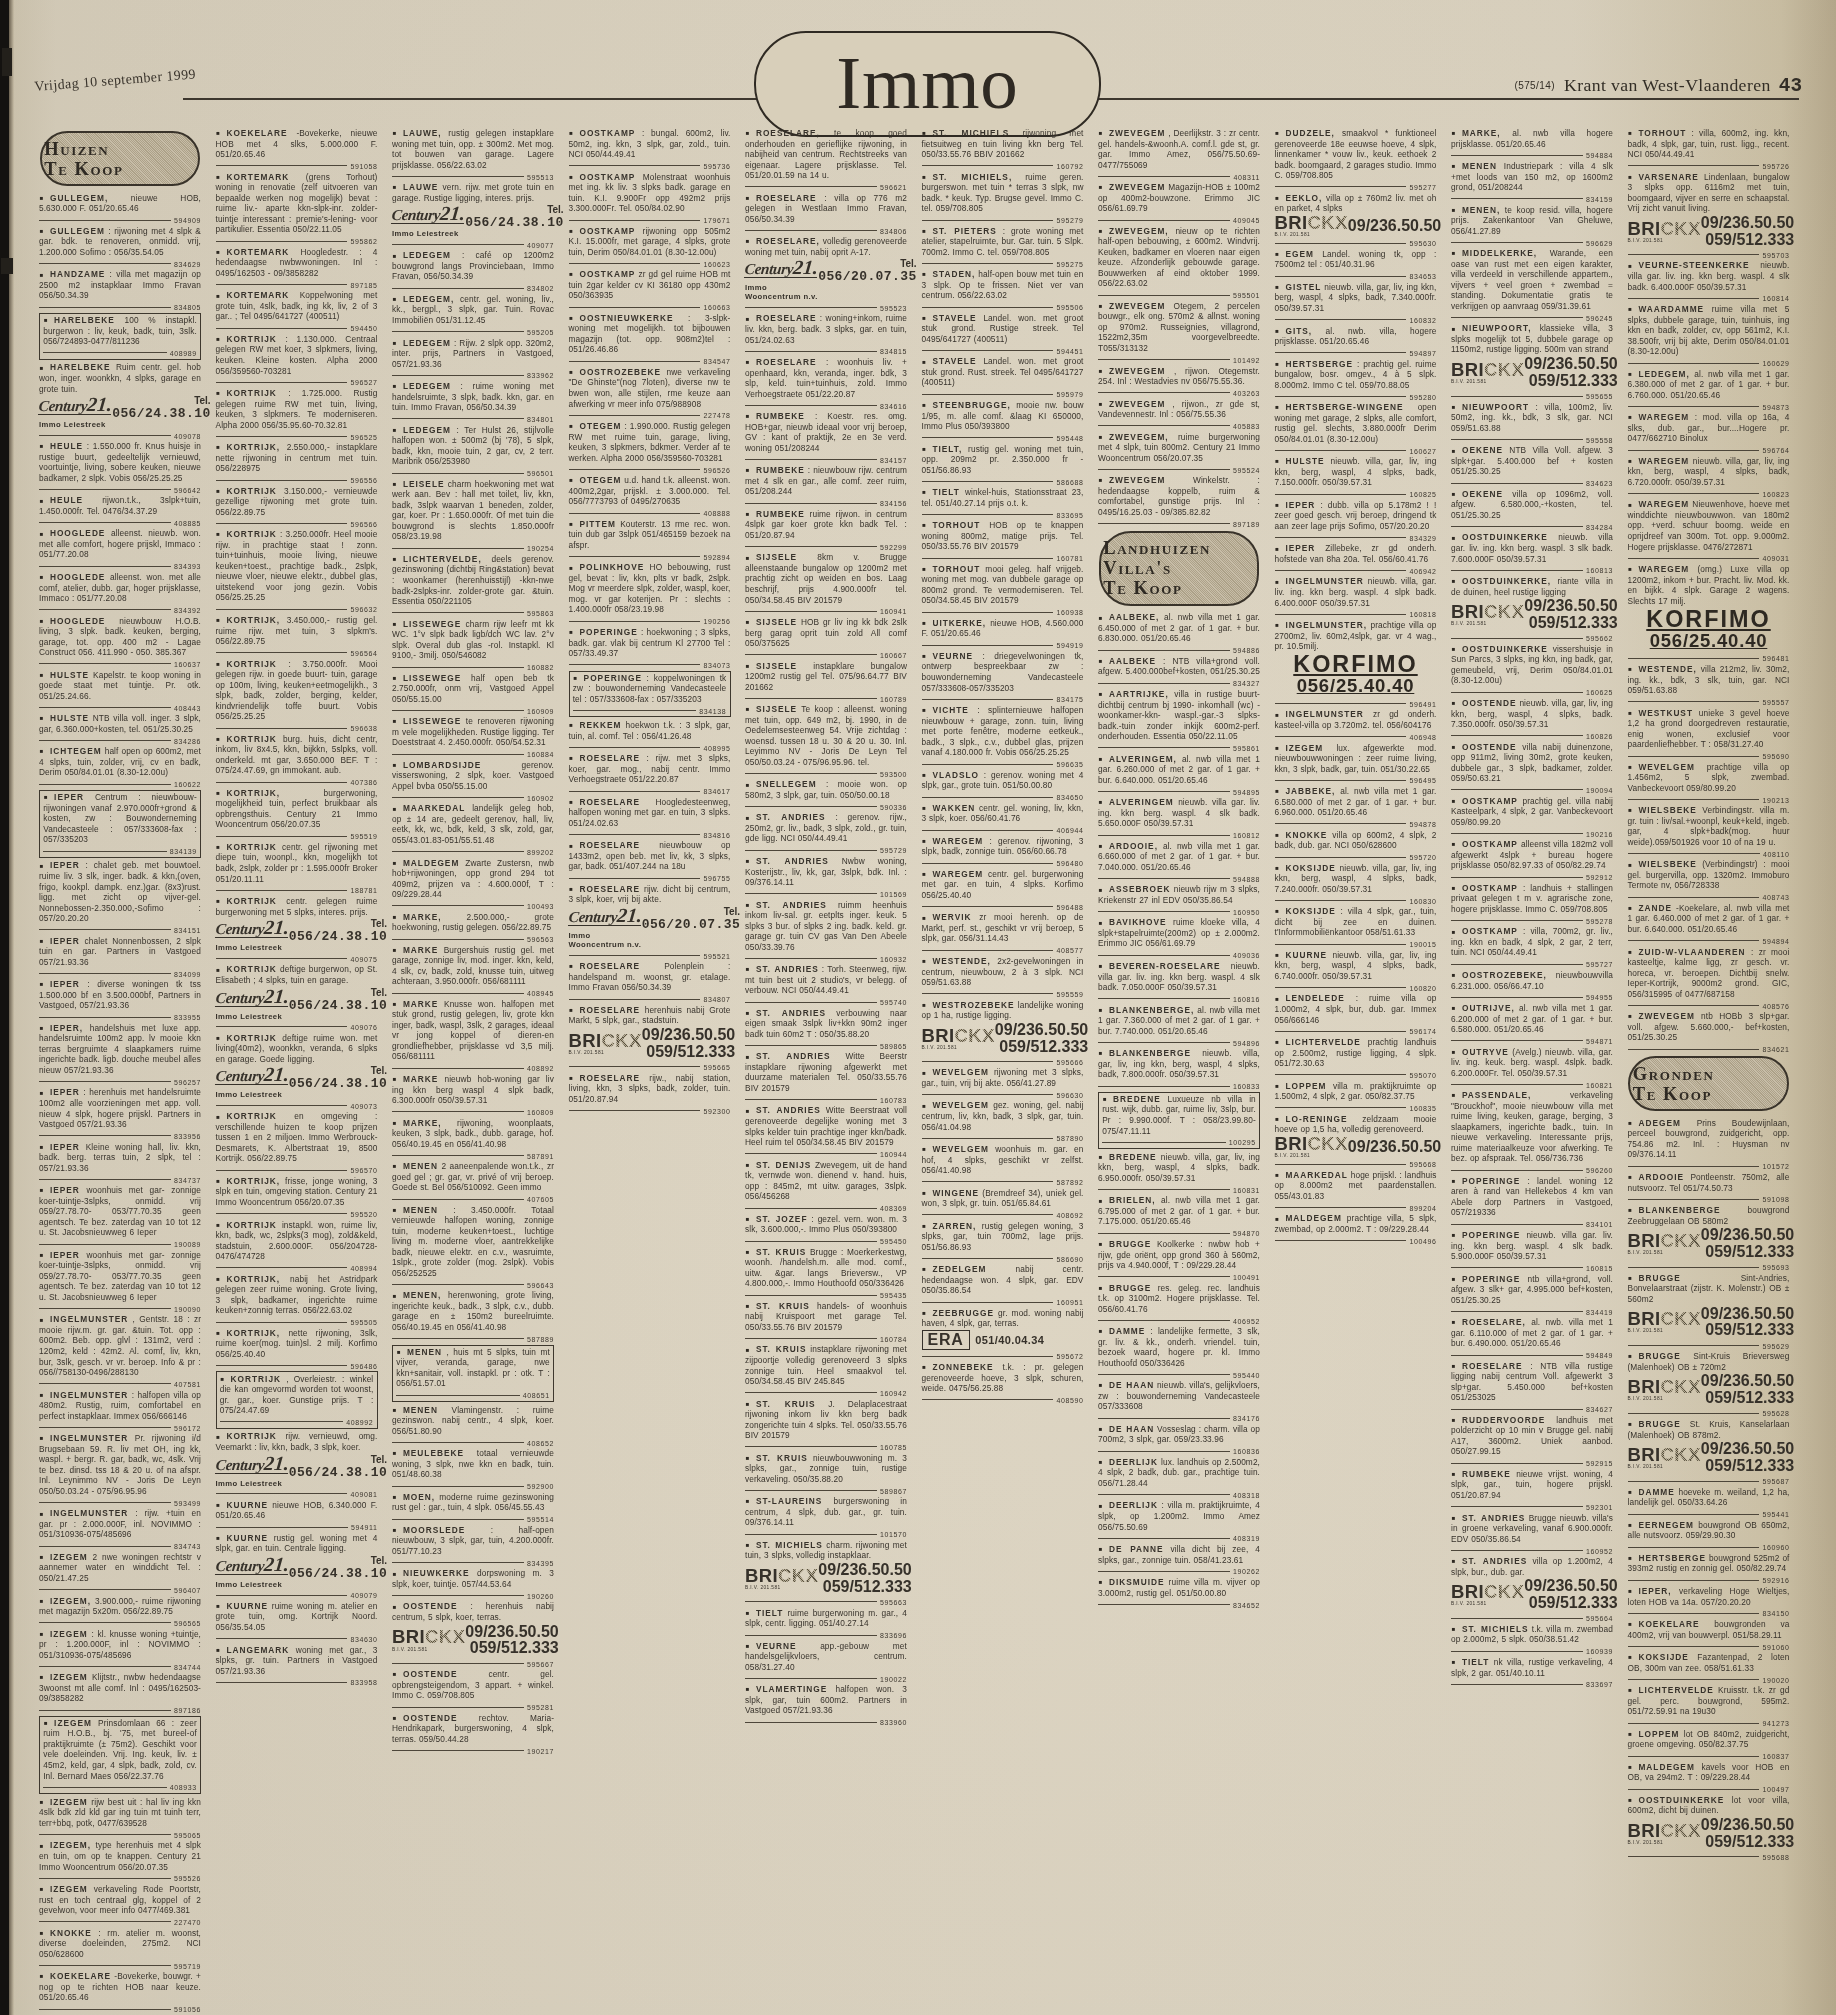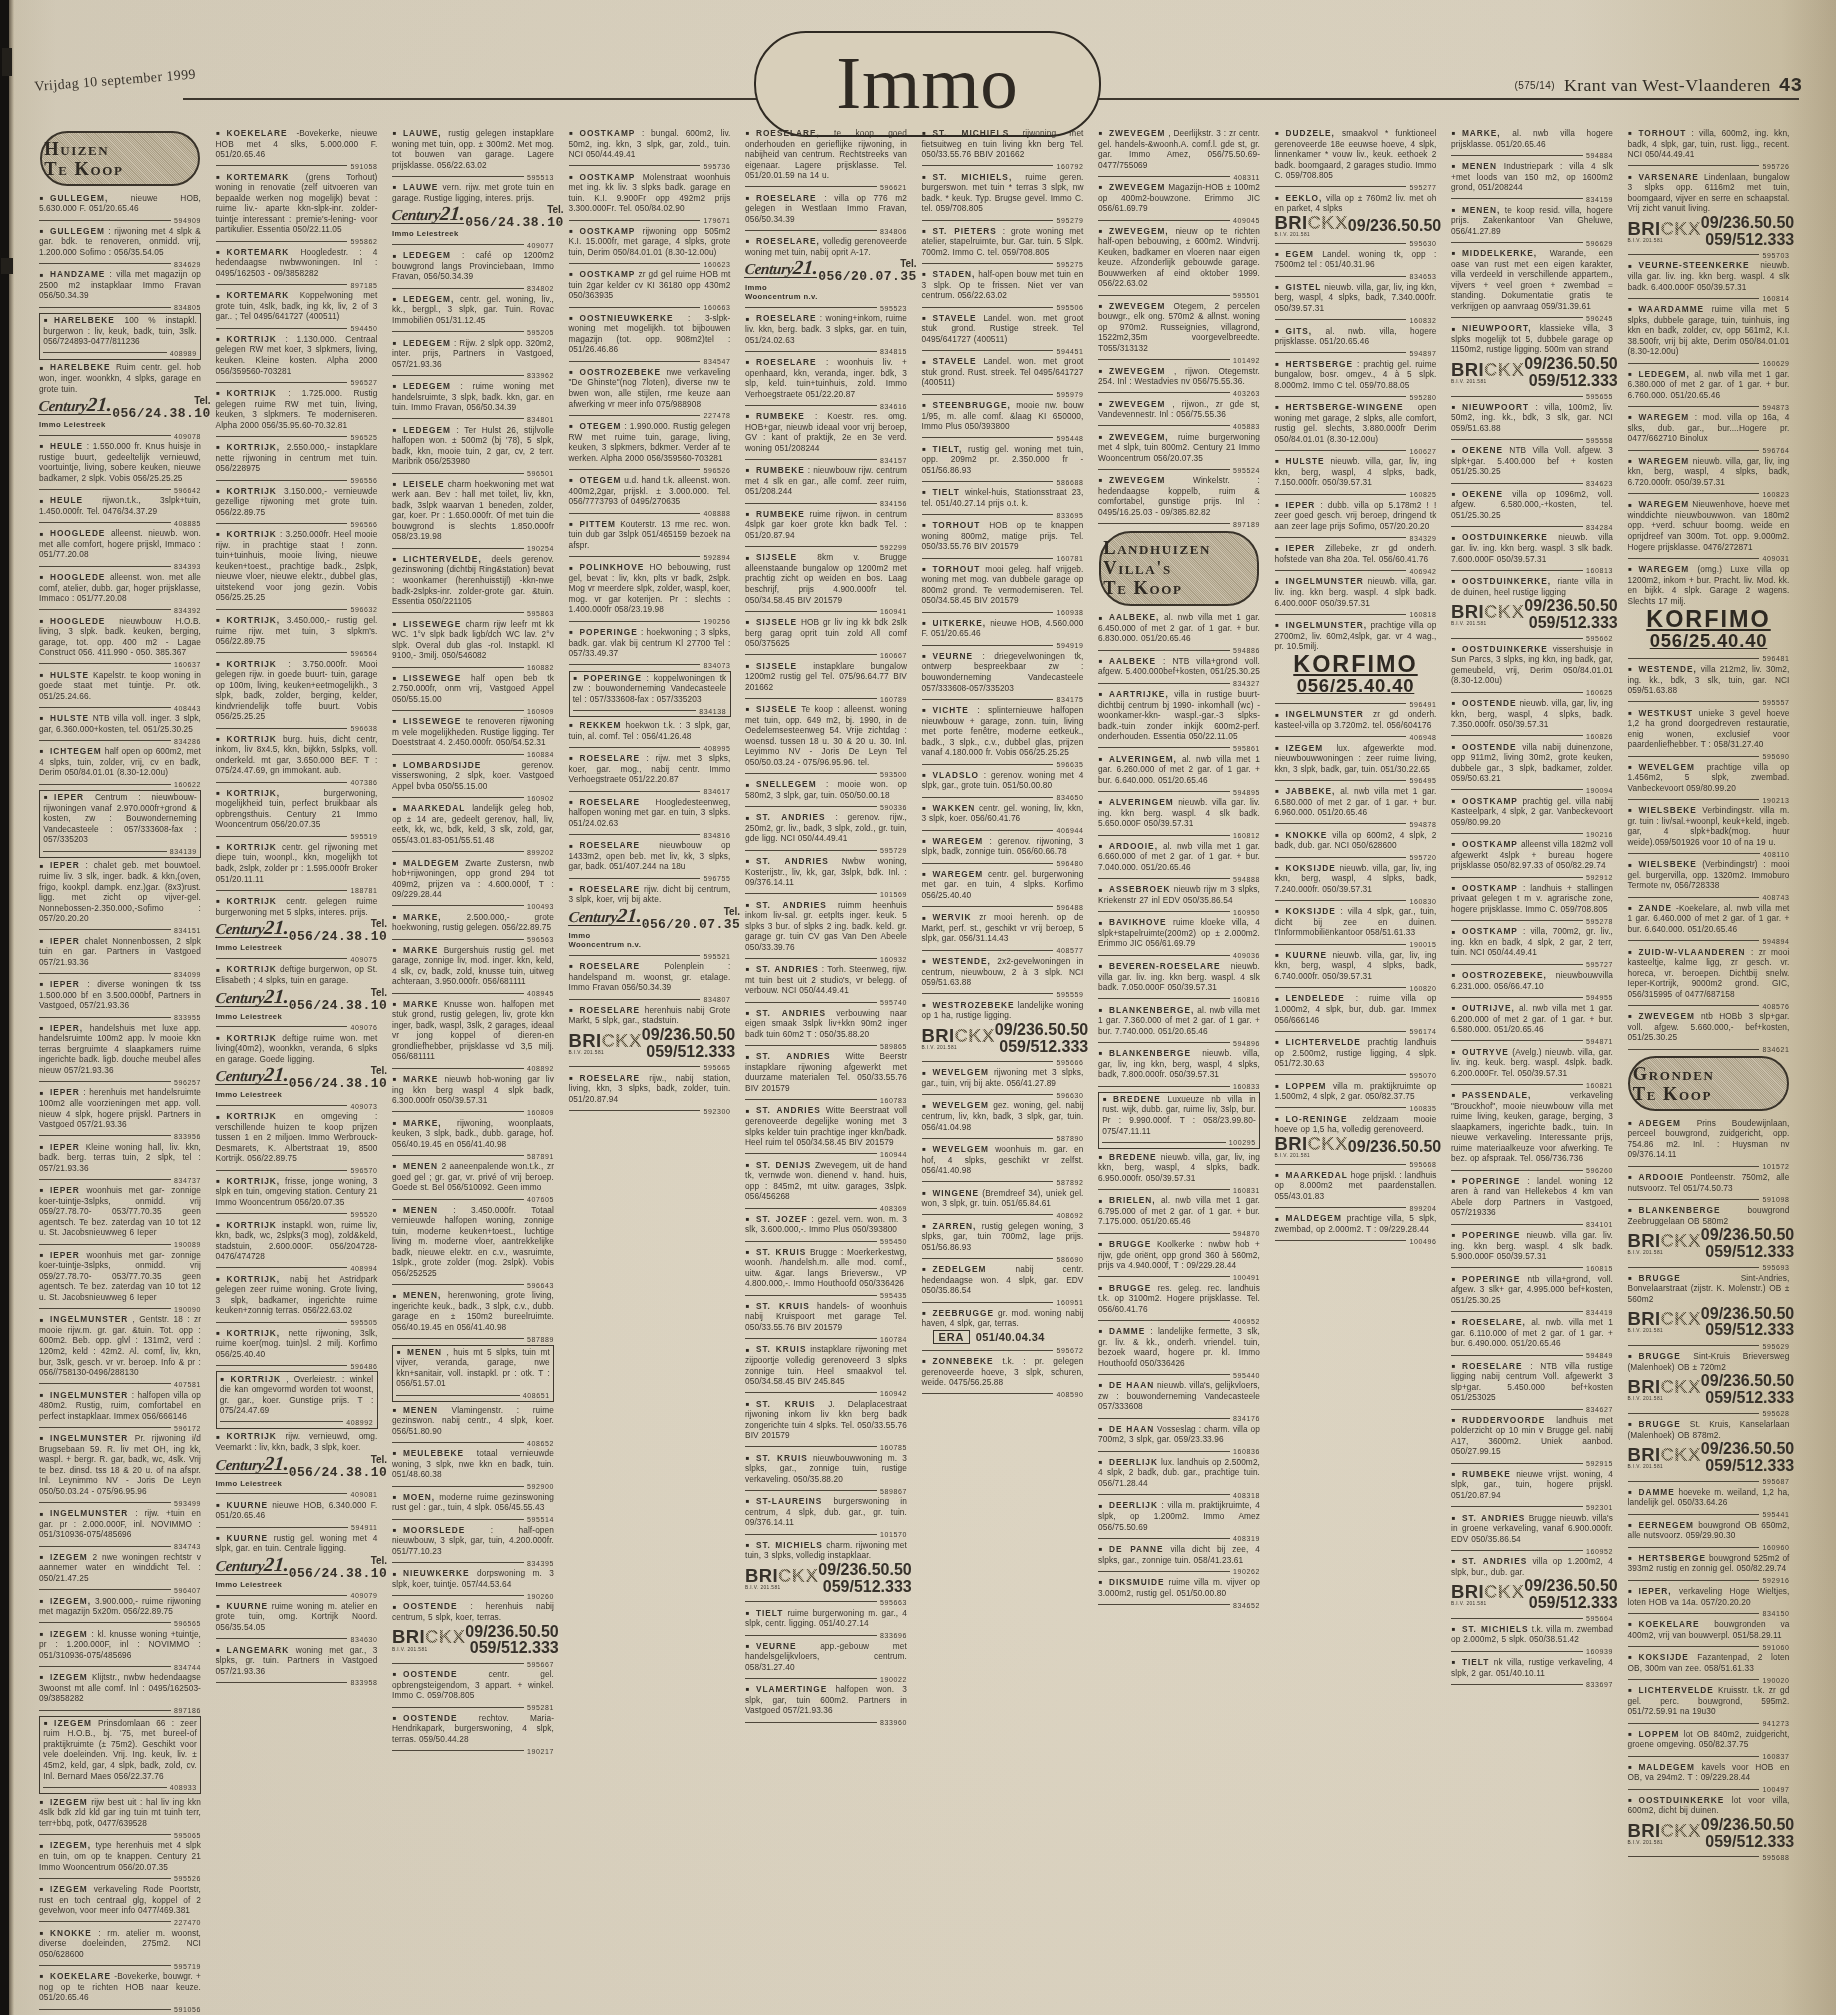--- a/index.html
+++ b/index.html
@@ -58,21 +58,21 @@
   .c21 .rt .num{font-size:13px;letter-spacing:0.4px;font-family:Liberation Mono, monospace;}
   .bx{display:flex;justify-content:space-between;align-items:center;margin:1.2px 0 0.4px;}
   .bxw{font-size:18.5px;font-weight:bold;letter-spacing:0.4px;line-height:.9;white-space:nowrap;position:relative;}
   .bxw em{font-style:normal;background:repeating-linear-gradient(45deg,#57503f 0 0.8px,#b9ae95 0.8px 1.6px);-webkit-background-clip:text;background-clip:text;color:transparent;}
   .bxbiv{font-size:4.8px;letter-spacing:0.4px;margin-top:0.4px;}
   .bxr{text-align:right;font-weight:bold;font-size:16px;line-height:1.05;white-space:nowrap;}
   .kf{text-align:center;margin:1.6px 0 0.4px;font-weight:bold;color:#2e2922;text-decoration:underline;}
   .kf .nm{font-size:23.4px;letter-spacing:2px;line-height:.95;}
   .kf .tel{font-size:18.5px;letter-spacing:0.8px;}
   .era{display:flex;align-items:center;gap:5.6px;margin:1.2px 0 0.4px;font-weight:bold;}
-  .era .nm{font-size:11px;border:1.6px solid #36312a;padding:0 5px;letter-spacing:0.8px;margin-left:11px;}
+  .era .nm{font-size:16px;border:1.6px solid #36312a;padding:0 5px;letter-spacing:0.8px;}
   .era .tel{font-size:11px;letter-spacing:0.4px;}
 </style>
 </head>
 <body>
 
 <div class="scan-edge"></div>
 <div class="scan-edge2"></div>
 <div class="scan-mark" style="left:1.6px;top:48px;width:10.5px;height:28px;"></div>
 <div class="scan-mark" style="left:0.8px;top:258px;width:12px;height:16px;"></div>
 

